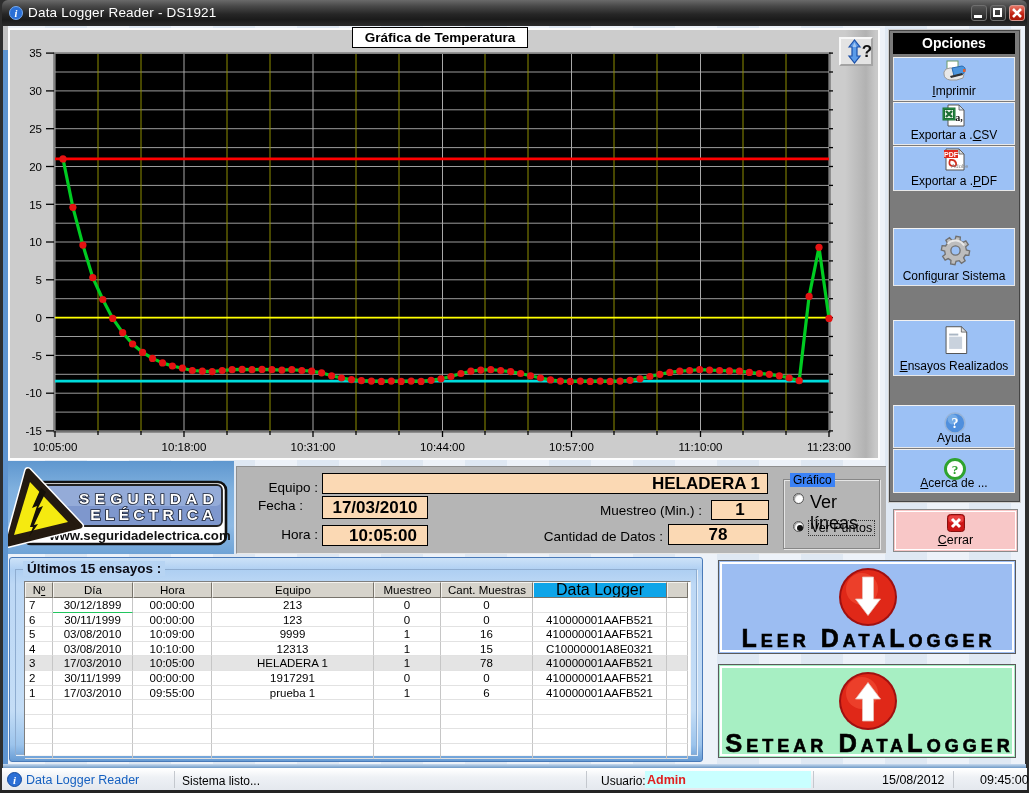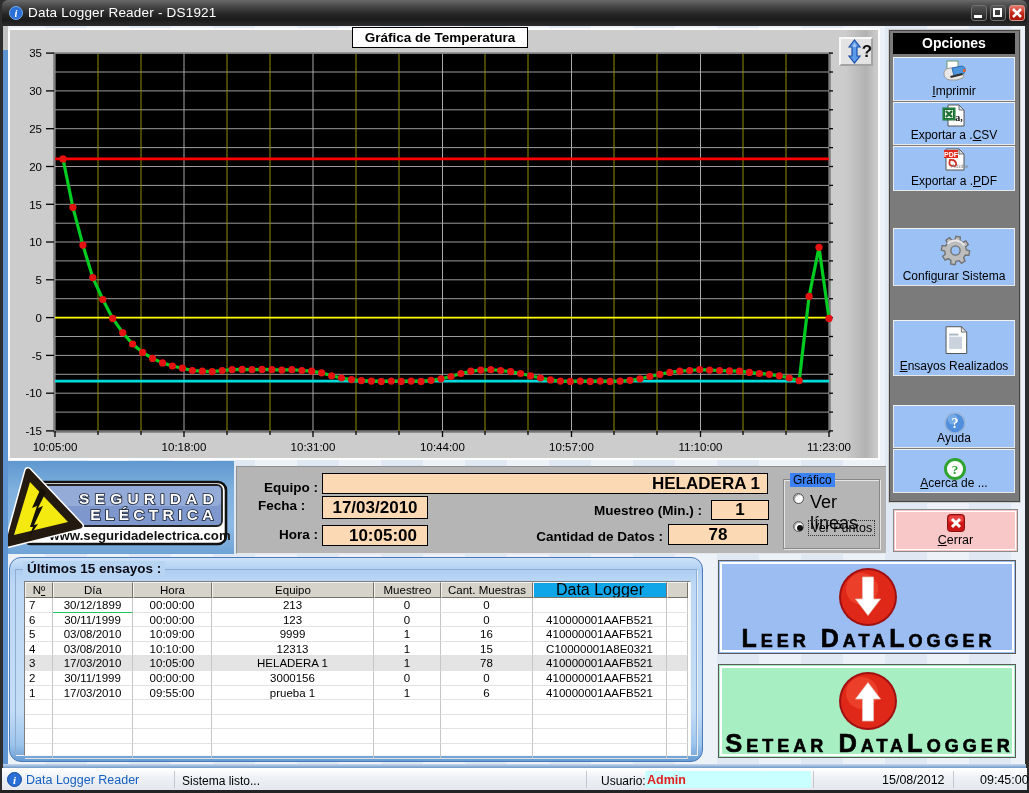--- a/index.html
+++ b/index.html
@@ -24,28 +24,28 @@
 #opanel{position:absolute;left:889px;top:30px;width:131px;height:472px;background:#7b7b7b;border:1.5px solid #454545;outline:1px solid #cfcfcf}
 #ohdr{position:absolute;left:3px;top:2px;width:122px;height:21px;background:#000;color:#fff;font-weight:bold;font-size:14px;text-align:center;line-height:20px}
 .obtn{position:absolute;left:3px;width:122px;background:#9cc1f5;border:1px solid #e8e8e8;border-top-color:#f2f2f2;text-align:center;color:#000}
 .obtn .lb{position:absolute;left:0;right:0;bottom:2px;font-size:12px}
 
 #cerrar{position:absolute;left:893px;top:509px;width:125px;height:43px;background:#f8c7c7;border:1px solid #8a8a8a;outline:1px solid #fff;outline-offset:-3px;text-align:center}
 
 #lpanel{position:absolute;left:8px;top:461px;width:226px;height:93px;background:linear-gradient(180deg,#5f97cf 0,#7fb0de 30%,#8db9e4 70%,#6fa3d6 100%)}
 
 #fpanel{position:absolute;left:236px;top:466px;width:650px;height:88px;background:#b5b5b5;border-top:1px solid #8f8f8f;border-left:1px solid #8f8f8f;border-bottom:1px solid #e8e8e8}
-.flab{position:absolute;font-weight:bold;font-size:13.5px;color:#000}
+.flab{position:absolute;font-weight:normal;font-size:13.5px;color:#000}
 .ffield{position:absolute;background:#fbd9b4;border:1px solid #000;font-weight:bold;color:#000}
 
 #gbox{position:absolute;left:546px;top:12px;width:97px;height:70px;border:1px solid #878787;box-shadow:1px 1px 0 #e5e5e5 inset, 1px 1px 0 #e5e5e5}
 #gbox .glab{position:absolute;left:6px;top:-7px;background:#3b82f6;padding:0 3px;font-size:12px}
 .radio{position:absolute;width:11px;height:11px;border-radius:50%;background:#fff;border:1px solid #555;box-shadow:inset 1px 1px 1px #999}
 
-#upanel{position:absolute;left:9px;top:557px;width:694px;height:205px;border:1px solid #4a7ab8;border-radius:12px;background:linear-gradient(180deg,#cde2f8 0,#aecff2 6%,#bdd8f5 13%,#c4ddf6 75%,#9cc4ec 92%,#679bd4 100%)}
+#upanel{position:absolute;left:9px;top:557px;width:694px;height:205px;border:1px solid #4a7ab8;border-radius:3px;background:linear-gradient(180deg,#cde2f8 0,#aecff2 6%,#bdd8f5 13%,#c4ddf6 75%,#9cc4ec 92%,#679bd4 100%)}
 #ulab{position:absolute;left:13px;top:3px;font-weight:bold;font-size:13.5px;color:#0a0a14;background:#b7d4f3;padding:0 4px;z-index:2}
 #ugroove{position:absolute;left:5px;top:11px;right:5px;bottom:6px;border:1px solid #8fadd0;box-shadow:1px 1px 0 #e8f1fa}
 #utable{position:absolute;left:14px;top:23px;width:667px;height:175px;background:#fff;border:1px solid #7e7e7e;border-right-color:#f5f5f5;border-bottom-color:#f5f5f5}
 
 #leer{position:absolute;left:718px;top:560px;width:298px;height:94px;background:#9cbdf2;border:1px solid #5a5a5a;outline:2px solid #fff;outline-offset:-4px}
 #setear{position:absolute;left:718px;top:664px;width:298px;height:94px;background:#a7efc3;border:1px solid #5a5a5a;outline:2px solid #fff;outline-offset:-4px}
 .bigt{position:absolute;left:0;right:0;font-weight:bold;color:#000;text-align:center;font-variant:small-caps;font-size:25px;line-height:22px;letter-spacing:4px;white-space:nowrap;-webkit-text-stroke:0.6px #000}
 
 #sbar{position:absolute;left:2px;bottom:3px;right:2px;height:22px;background:linear-gradient(#ffffff,#eef1f5 40%,#e4e8ee);border-top:1px solid #fff}
 #sbar .sep{position:absolute;top:2px;bottom:2px;width:1px;background:#c4c8ce}
@@ -438,21 +438,21 @@
         <div style="position:absolute;left:28px;top:74.4px;width:80px;height:14.6px;background:#e4e4e4;text-align:center;font-size:11.5px;line-height:14px;border-right:1px solid #c6c6c6;border-bottom:1px solid #e2e2e2;overflow:hidden">17/03/2010</div>
         <div style="position:absolute;left:108px;top:74.4px;width:79px;height:14.6px;background:#e4e4e4;text-align:center;font-size:11.5px;line-height:14px;border-right:1px solid #c6c6c6;border-bottom:1px solid #e2e2e2;overflow:hidden">10:05:00</div>
         <div style="position:absolute;left:187px;top:74.4px;width:162px;height:14.6px;background:#e4e4e4;text-align:center;font-size:11.5px;line-height:14px;border-right:1px solid #c6c6c6;border-bottom:1px solid #e2e2e2;overflow:hidden">HELADERA 1</div>
         <div style="position:absolute;left:349px;top:74.4px;width:67px;height:14.6px;background:#e4e4e4;text-align:center;font-size:11.5px;line-height:14px;border-right:1px solid #c6c6c6;border-bottom:1px solid #e2e2e2;overflow:hidden">1</div>
         <div style="position:absolute;left:416px;top:74.4px;width:92px;height:14.6px;background:#e4e4e4;text-align:center;font-size:11.5px;line-height:14px;border-right:1px solid #c6c6c6;border-bottom:1px solid #e2e2e2;overflow:hidden">78</div>
         <div style="position:absolute;left:508px;top:74.4px;width:134px;height:14.6px;background:#e4e4e4;text-align:center;font-size:11.5px;line-height:14px;border-right:1px solid #c6c6c6;border-bottom:1px solid #e2e2e2;overflow:hidden">410000001AAFB521</div>
         <div style="position:absolute;left:642px;top:74.4px;width:21px;height:14.6px;background:#e4e4e4;text-align:center;font-size:11.5px;line-height:14px;border-right:1px solid #c6c6c6;border-bottom:1px solid #e2e2e2;overflow:hidden"></div>
         <div style="position:absolute;left:0px;top:89.0px;width:28px;height:14.6px;text-align:left;padding-left:4px;font-size:11.5px;line-height:14px;border-right:1px solid #c6c6c6;border-bottom:1px solid #e2e2e2;overflow:hidden">2</div>
         <div style="position:absolute;left:28px;top:89.0px;width:80px;height:14.6px;text-align:center;font-size:11.5px;line-height:14px;border-right:1px solid #c6c6c6;border-bottom:1px solid #e2e2e2;overflow:hidden">30/11/1999</div>
         <div style="position:absolute;left:108px;top:89.0px;width:79px;height:14.6px;text-align:center;font-size:11.5px;line-height:14px;border-right:1px solid #c6c6c6;border-bottom:1px solid #e2e2e2;overflow:hidden">00:00:00</div>
-        <div style="position:absolute;left:187px;top:89.0px;width:162px;height:14.6px;text-align:center;font-size:11.5px;line-height:14px;border-right:1px solid #c6c6c6;border-bottom:1px solid #e2e2e2;overflow:hidden">3000156</div>
+        <div style="position:absolute;left:187px;top:89.0px;width:162px;height:14.6px;text-align:center;font-size:11.5px;line-height:14px;border-right:1px solid #c6c6c6;border-bottom:1px solid #e2e2e2;overflow:hidden">1917291</div>
         <div style="position:absolute;left:349px;top:89.0px;width:67px;height:14.6px;text-align:center;font-size:11.5px;line-height:14px;border-right:1px solid #c6c6c6;border-bottom:1px solid #e2e2e2;overflow:hidden">0</div>
         <div style="position:absolute;left:416px;top:89.0px;width:92px;height:14.6px;text-align:center;font-size:11.5px;line-height:14px;border-right:1px solid #c6c6c6;border-bottom:1px solid #e2e2e2;overflow:hidden">0</div>
         <div style="position:absolute;left:508px;top:89.0px;width:134px;height:14.6px;text-align:center;font-size:11.5px;line-height:14px;border-right:1px solid #c6c6c6;border-bottom:1px solid #e2e2e2;overflow:hidden">410000001AAFB521</div>
         <div style="position:absolute;left:642px;top:89.0px;width:21px;height:14.6px;text-align:center;font-size:11.5px;line-height:14px;border-right:1px solid #c6c6c6;border-bottom:1px solid #e2e2e2;overflow:hidden"></div>
         <div style="position:absolute;left:0px;top:103.6px;width:28px;height:14.6px;text-align:left;padding-left:4px;font-size:11.5px;line-height:14px;border-right:1px solid #c6c6c6;border-bottom:1px solid #e2e2e2;overflow:hidden">1</div>
         <div style="position:absolute;left:28px;top:103.6px;width:80px;height:14.6px;text-align:center;font-size:11.5px;line-height:14px;border-right:1px solid #c6c6c6;border-bottom:1px solid #e2e2e2;overflow:hidden">17/03/2010</div>
         <div style="position:absolute;left:108px;top:103.6px;width:79px;height:14.6px;text-align:center;font-size:11.5px;line-height:14px;border-right:1px solid #c6c6c6;border-bottom:1px solid #e2e2e2;overflow:hidden">09:55:00</div>
         <div style="position:absolute;left:187px;top:103.6px;width:162px;height:14.6px;text-align:center;font-size:11.5px;line-height:14px;border-right:1px solid #c6c6c6;border-bottom:1px solid #e2e2e2;overflow:hidden">prueba 1</div>
         <div style="position:absolute;left:349px;top:103.6px;width:67px;height:14.6px;text-align:center;font-size:11.5px;line-height:14px;border-right:1px solid #c6c6c6;border-bottom:1px solid #e2e2e2;overflow:hidden">1</div>
         <div style="position:absolute;left:416px;top:103.6px;width:92px;height:14.6px;text-align:center;font-size:11.5px;line-height:14px;border-right:1px solid #c6c6c6;border-bottom:1px solid #e2e2e2;overflow:hidden">6</div>

